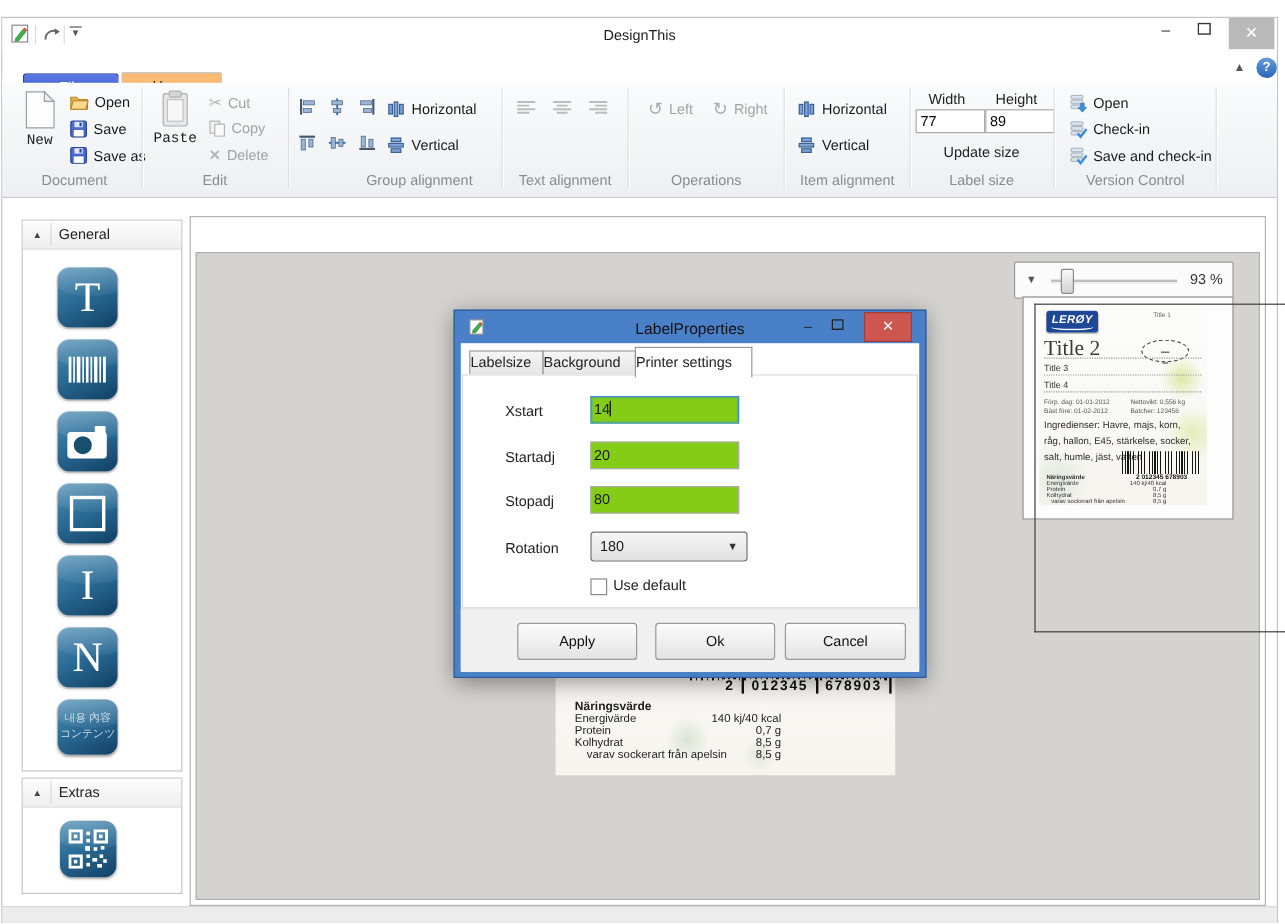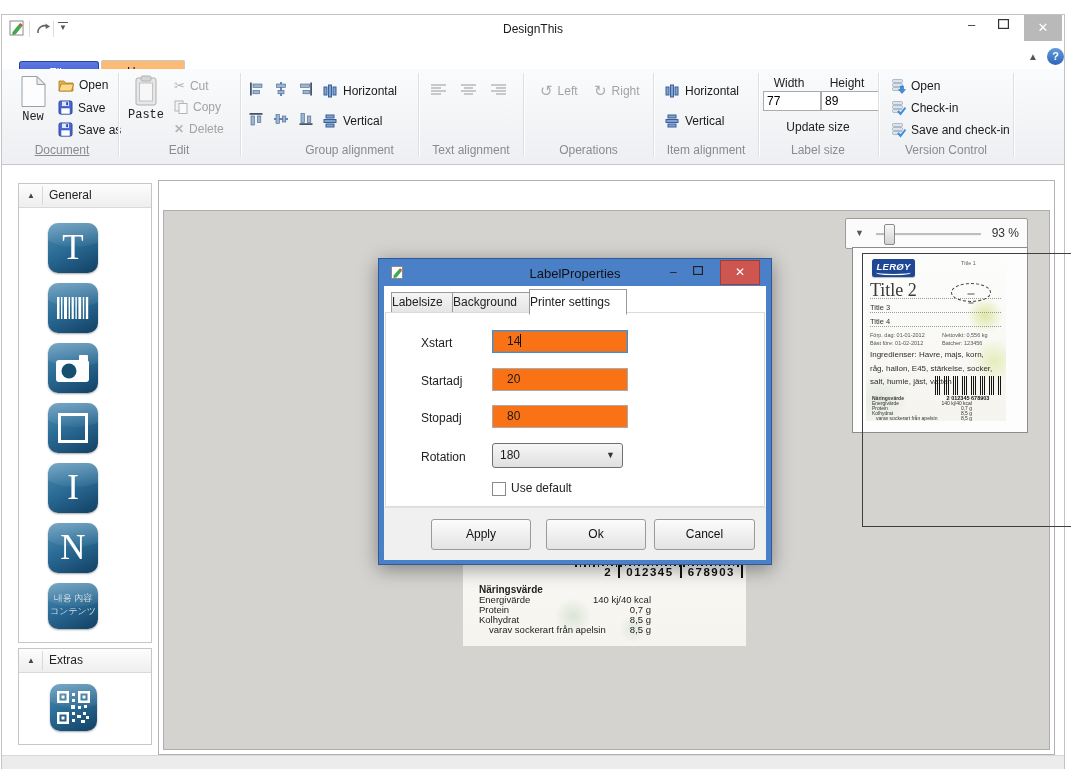--- a/index.html
+++ b/index.html
@@ -64,21 +64,21 @@
   
   .dialog{position:absolute;left:378px;top:258px;width:392px;height:305px;background:#4a80c8;border:1px solid #2f5a96;box-shadow:0 4px 18px rgba(0,0,0,.4);}
   .dtitle{position:absolute;left:0;top:7px;width:100%;text-align:center;font-size:13px;color:#111;}
   .dclose{position:absolute;left:341px;top:1px;width:38px;height:23px;background:#ce5650;border:1px solid #a23c38;color:#fff;text-align:center;line-height:22px;font-size:12px;}
   .dglyph{position:absolute;top:6px;font-size:12px;color:#222;}
   .dinner{position:absolute;left:5px;top:27px;width:382px;height:273px;background:#ffffff;}
   .dtab{position:absolute;top:6px;height:20px;background:linear-gradient(#f5f5f5,#e4e4e4);border:1px solid #9a9a9a;font-size:12px;text-align:left;line-height:19px;color:#222;}
   .dtab.active{top:3px;height:24px;background:#fff;border-bottom:1px solid #fff;z-index:2;line-height:24px;}
   .dpage{position:absolute;left:1px;top:26px;width:378px;height:193px;background:#fff;border:1px solid #dcdcdc;}
   .dlab{position:absolute;left:37px;font-size:12px;color:#222;}
-  .dfield{position:absolute;left:108px;width:120px;height:21px;border:1px solid #ababab;background:#f97316;font-size:12px;line-height:21px;padding-left:14px;}
+  .dfield{position:absolute;left:108px;width:120px;height:21px;border:1px solid #ababab;background:#84cc16;font-size:12px;line-height:21px;padding-left:2px;}
   .dfield.focus{border:1px solid #3d8fd6;box-shadow:0 0 0 1px rgba(61,143,214,.35) inset;}
   .caret{display:inline-block;width:1px;height:13px;background:#000;vertical-align:-2px;}
   .dcombo{position:absolute;left:108px;width:122px;height:23px;border:1px solid #707070;border-radius:3px;background:linear-gradient(#f6f6f6,#e0e0e0);font-size:12px;line-height:22px;padding-left:7px;}
   .dcombo .ar{position:absolute;right:7px;top:0;font-size:9px;color:#333;}
   .dcheck{position:absolute;left:108px;width:12px;height:12px;border:1px solid #8a8a8a;background:#fff;}
   .dfooter{position:absolute;left:0px;top:221px;width:382px;height:52px;background:#f0f0f0;border-top:1px solid #e0e0e0;}
   .dbtn{position:absolute;top:11px;width:98px;height:29px;background:linear-gradient(#fcfcfc,#e3e3e3);border:1px solid #9a9a9a;border-radius:3px;font-size:12px;text-align:center;line-height:28px;color:#111;}
   .footstrip{position:absolute;left:0;top:740px;width:100%;height:13px;background:#ececec;border-top:1px solid #d8d8d8;}
   svg{display:block;}
 </style>
@@ -149,21 +149,21 @@
       </div>
       <div class="row abs" style="left:56px;top:53px;">
         <svg width="15" height="15">
             <rect x="1" y="1" width="13" height="13" rx="1.5" fill="#4a6bd8" stroke="#2b4596"></rect>
             <rect x="4" y="1.5" width="7" height="4.5" fill="#dfe6ff"></rect>
             <rect x="8.2" y="2.2" width="1.8" height="3" fill="#2b4596"></rect>
             <rect x="3" y="8" width="9" height="6" fill="#fff" stroke="#2b4596" stroke-width="0.5"></rect>
           </svg>
         <span>Save as</span>
       </div>
-      <div class="glabel" style="left:8px;width:104px;text-decoration:underline;">Document</div>
+      <div class="glabel" style="left:8px;width:104px;">Document</div>
       <div class="gsep" style="left:116px;"></div>
 
       <div class="bigbtn dis" style="left:124px;top:6px;width:40px;">
         <svg width="24" height="31" style="margin:0 auto;">
             <rect x="2" y="3" width="20" height="27" rx="2" fill="#e7e7e7" stroke="#b0b0b0"></rect>
             <rect x="7" y="1" width="10" height="5" rx="1.5" fill="#d5d5d5" stroke="#b0b0b0"></rect>
             <rect x="5.5" y="8" width="13" height="18" fill="#f7f7f7" stroke="#c2c2c2"></rect>
           </svg>
         <div style="margin-top:2px;">Paste</div>
       </div>

